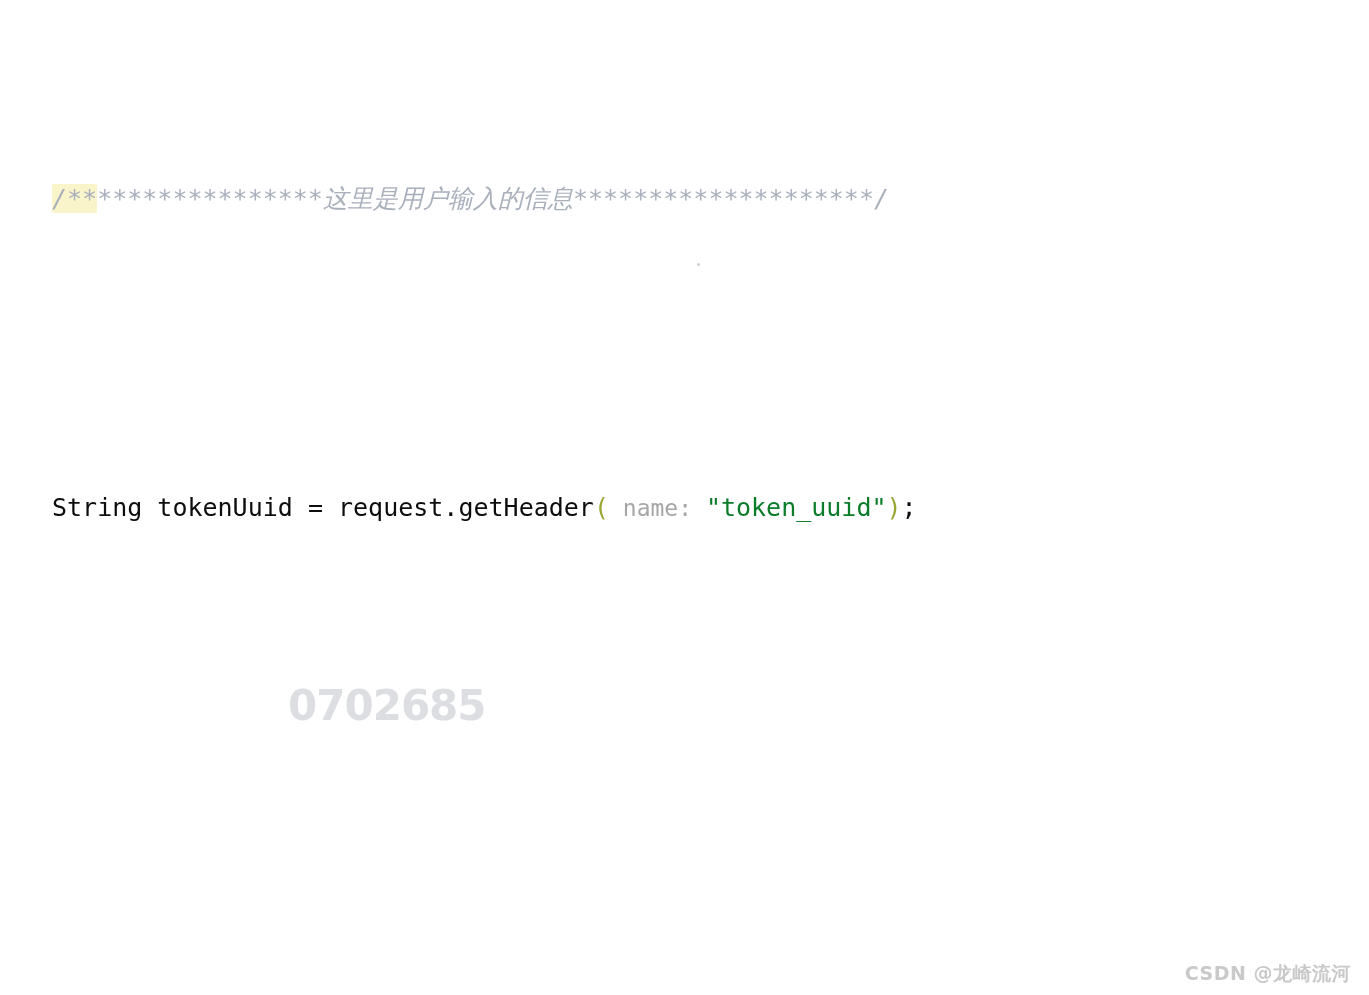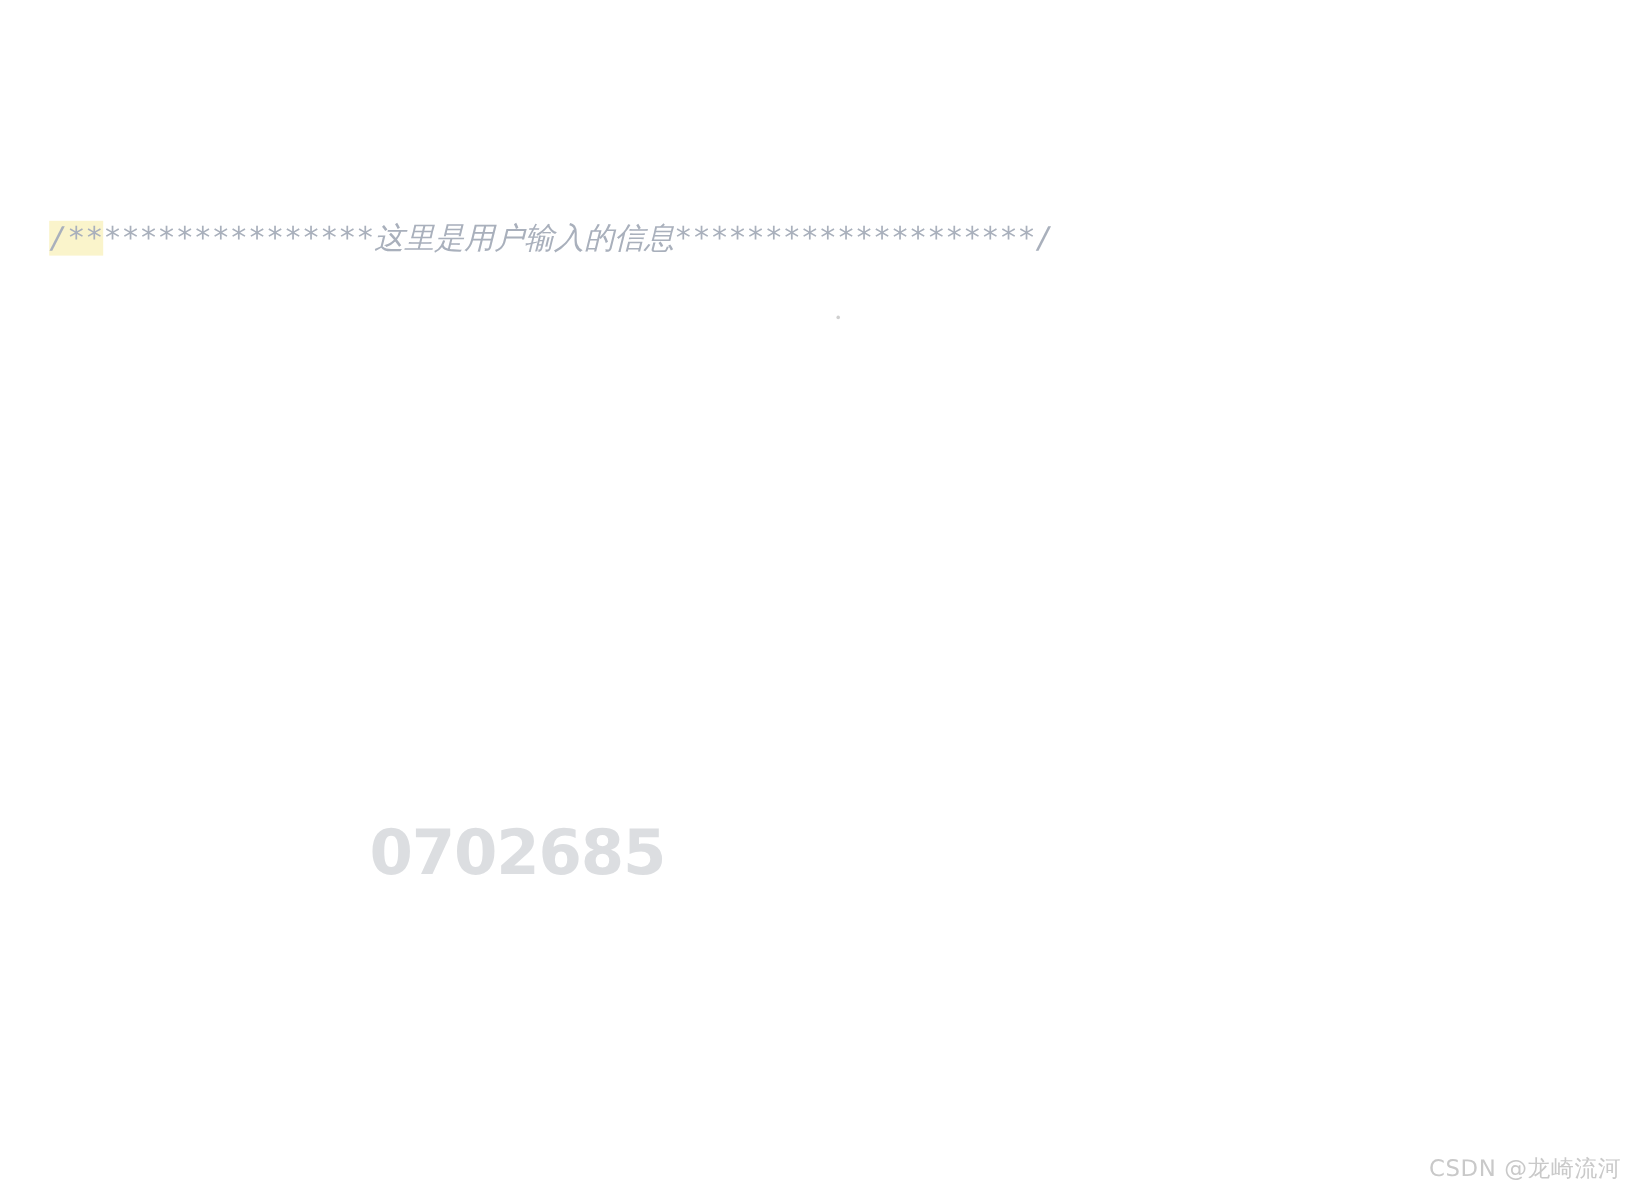--- a/index.html
+++ b/index.html
@@ -30,21 +30,21 @@
     font-family: "DejaVu Sans Mono", "Liberation Mono", monospace;
     font-size: 25px;
     line-height: 44.2px;
     white-space: pre;
     color: #0d0d0d;
   }
 
   .line {
     height: 44.2px;
     white-space: pre;
-    padding-left: 41px;
+    padding-left: 52px;
     box-sizing: border-box;
     position: relative;
   }
 
   
   .cmt      { color: #a9b0bc; font-style: italic; }
   .str      { color: #0b7c2a; }
   .paren    { color: #9aa634; }
   .hint     { color: #a6a6a6; font-size: 23px; }
   .plain    { color: #0d0d0d; }
@@ -80,56 +80,58 @@
     top: 263px;
     width: 3px;
     height: 3px;
     border-radius: 50%;
     background: #cfcfcf;
   }
 
   
   .overlay-watermark {
     position: absolute;
-    left: 308px;
+    left: 288px;
     top: 681px;
     font-family: "DejaVu Sans", "Liberation Sans", sans-serif;
-    font-size: 52px;
+    font-size: 42px;
     font-weight: 700;
     letter-spacing: -1px;
     color: rgba(152,158,168,0.34);
     white-space: nowrap;
     pointer-events: none;
   }
 
   
   .csdn-watermark {
     position: absolute;
     right: 18px;
     bottom: 8px;
     font-family: "DejaVu Sans", "Liberation Sans", sans-serif;
     font-size: 19px;
     color: #c9c9c9;
     white-space: nowrap;
     letter-spacing: 0.5px;
+    font-weight: bold;
   }
 </style>
 </head>
 <body>
 
 <div id="editor">
 
   <div class="code">
 
     
     <div class="line"><span class="cmt hl">/**</span><span class="cmt">***************</span><span class="cmt">这里是用户输入的信息</span><span class="cmt">********************</span><span class="cmt">/</span></div>
 
     
 
     
+    <div class="line"><span class="plain">String</span><span class="plain"> tokenUuid </span><span class="plain">= </span><span class="plain">request</span><span class="plain">.</span><span class="plain">getHeader</span><span class="paren">(</span><span class="hint"> name: </span><span class="str">"token_uuid"</span><span class="paren">)</span><span class="semi">;</span></div>
 
     
 
     
     
 
     
     
 
     

